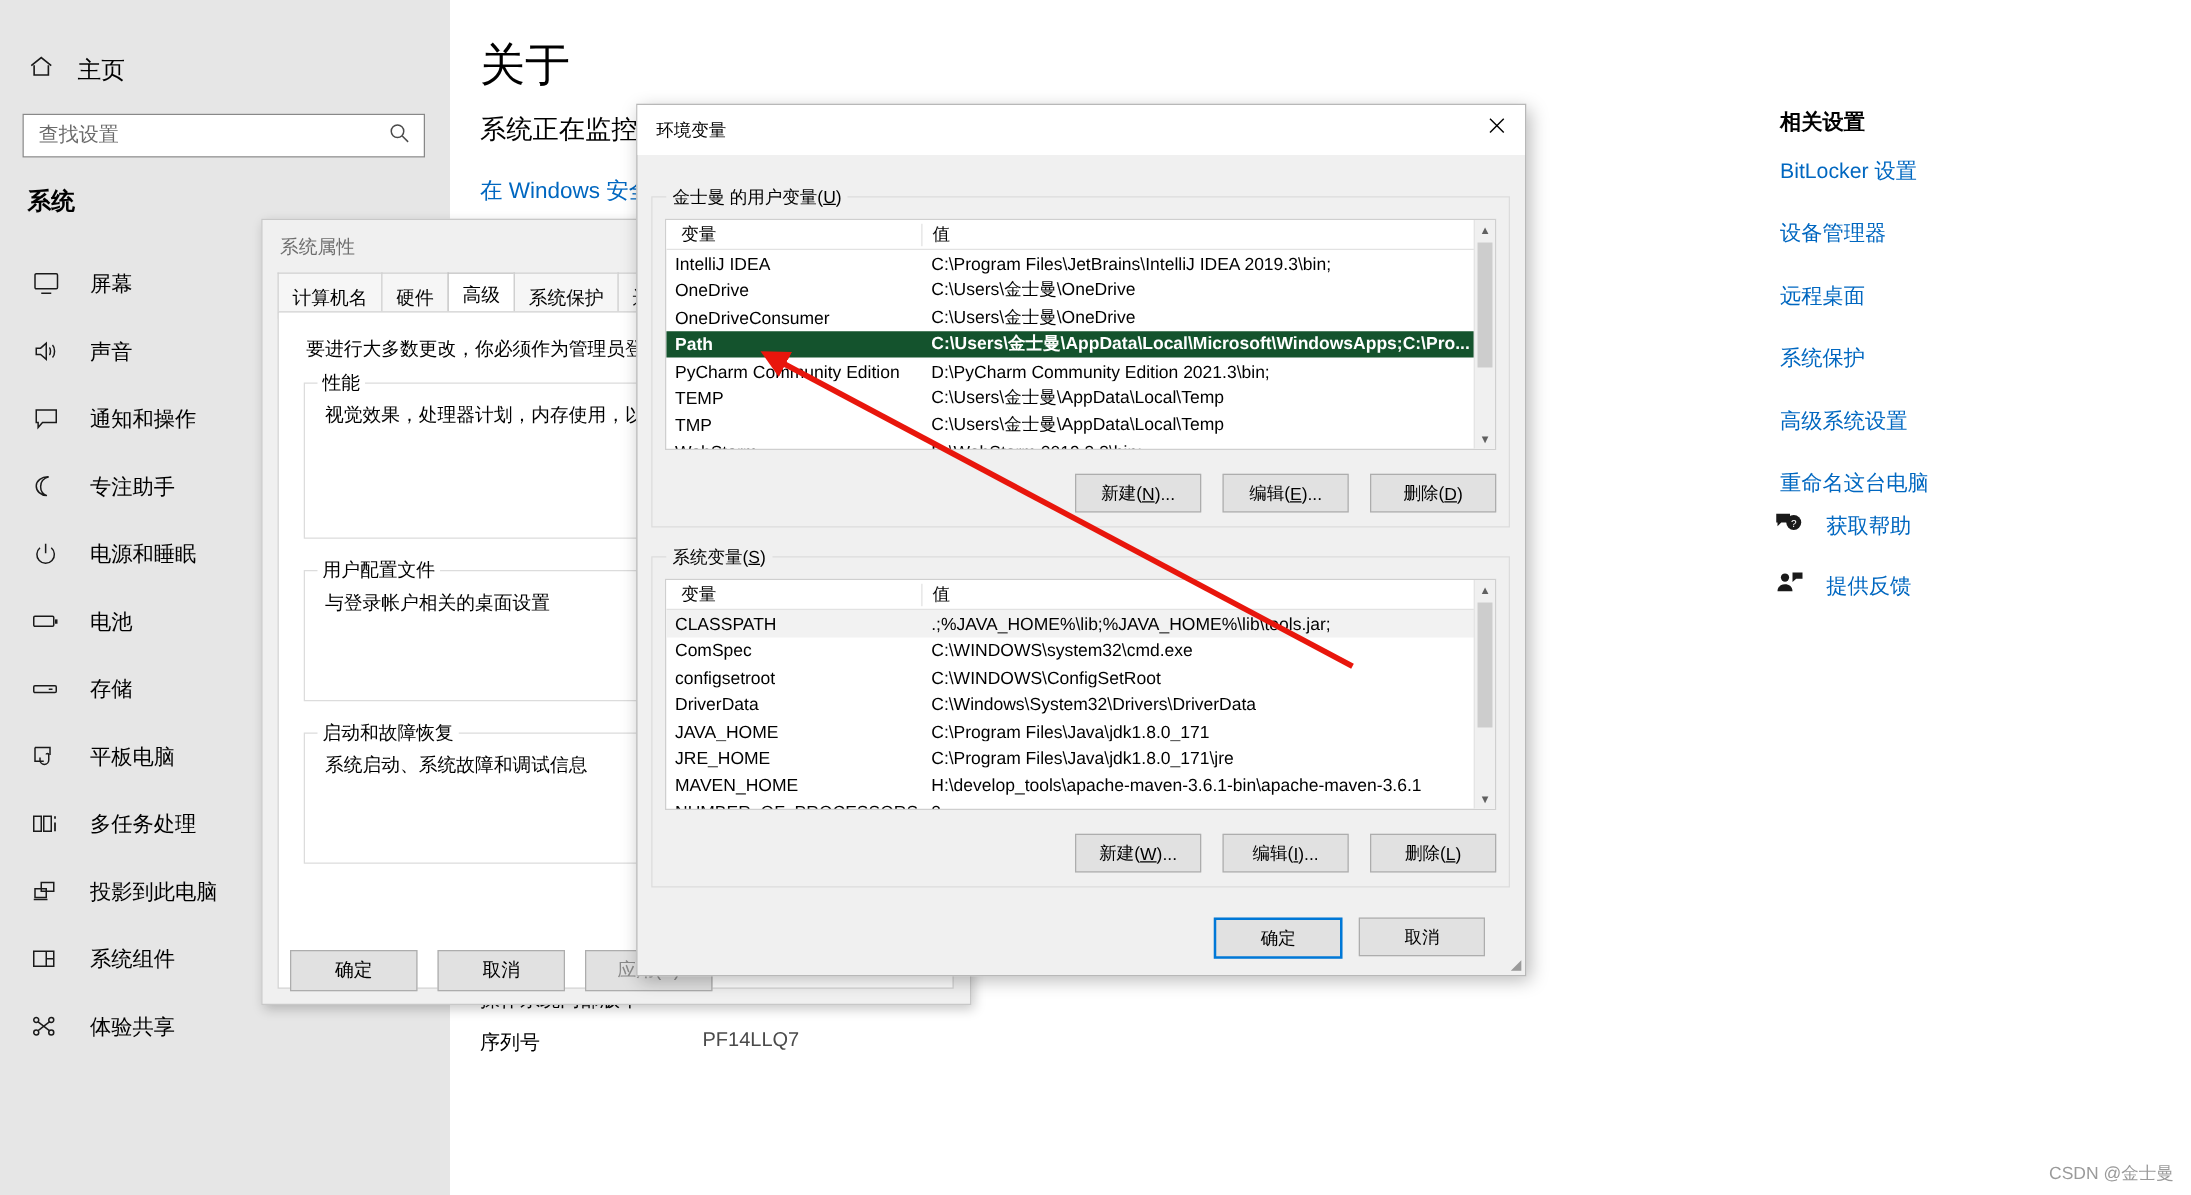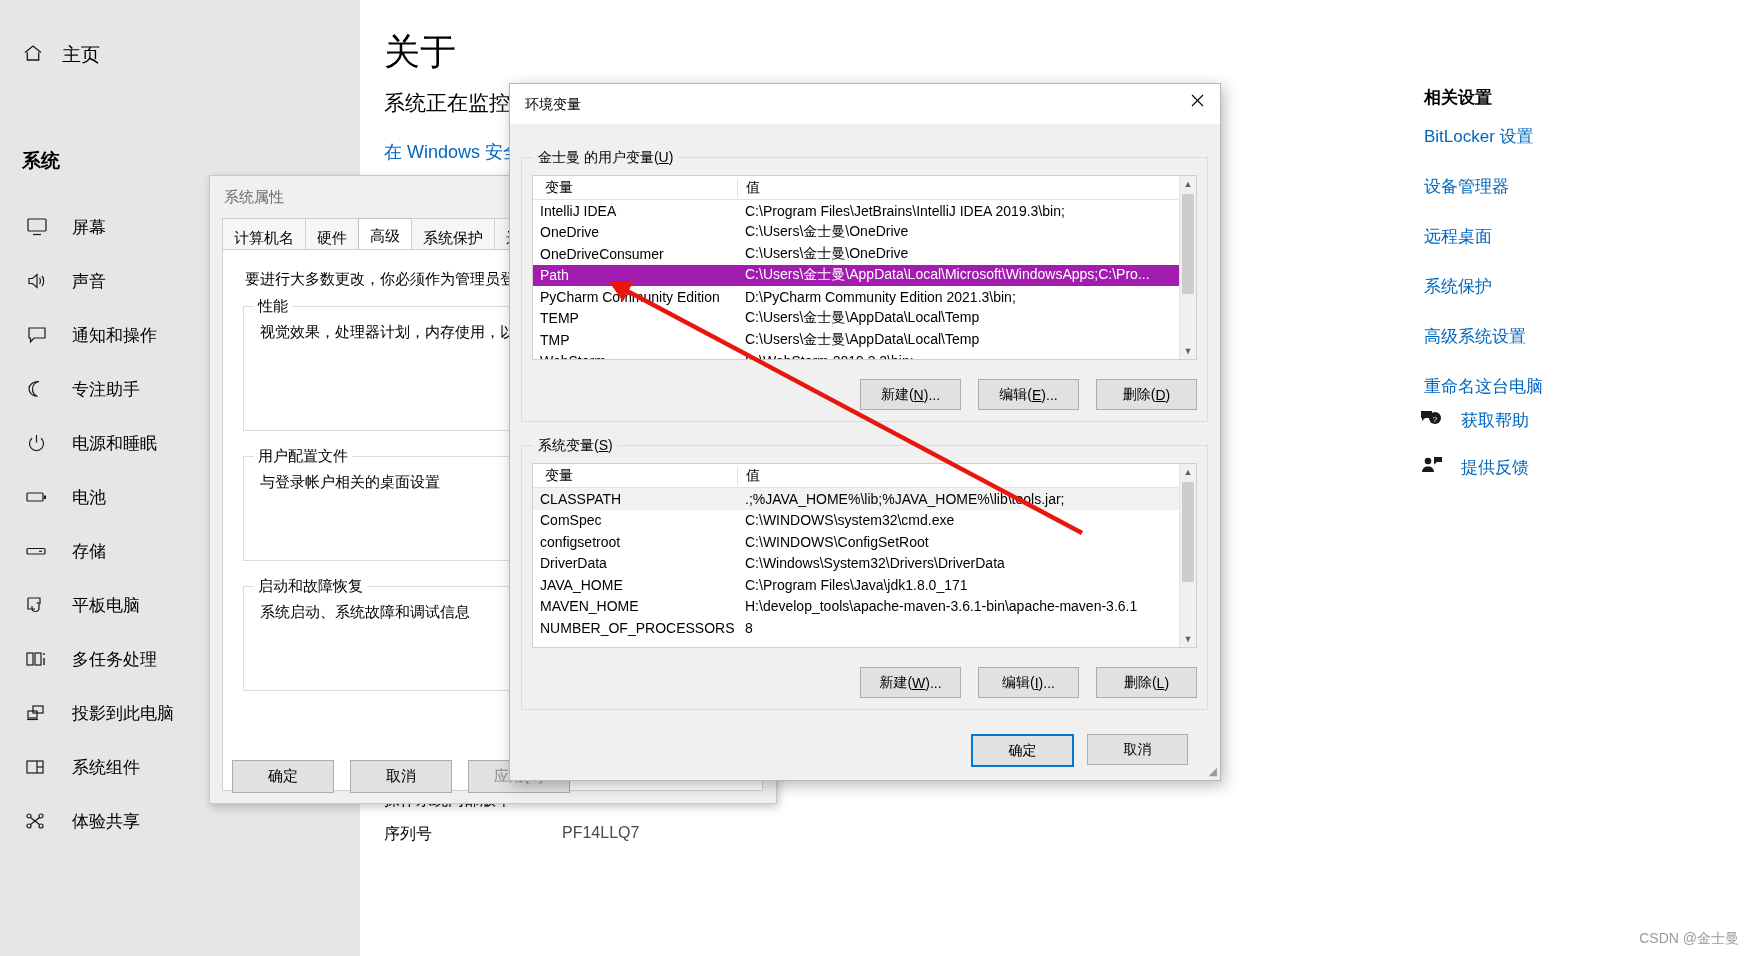--- a/index.html
+++ b/index.html
@@ -149,21 +149,21 @@
   .tbl-head {
     display: flex; height: 23px; align-items: center;
     border-bottom: 1px solid #e2e2e2; background: #fff;
   }
   .tbl-head .c1 { width: 204px; padding-left: 12px; font-size: 14px; color: #000; box-sizing:border-box;}
   .tbl-head .c2 { padding-left: 8px; font-size: 14px; color: #000; border-left: 1px solid #e2e2e2; flex:1; }
   .tbl-row { display: flex; height: 21.5px; align-items: center; white-space: nowrap; }
   .tbl-row .c1 { width: 204px; padding-left: 7px; font-size: 14px; color:#000; box-sizing:border-box; overflow:hidden;}
   .tbl-row .c2 { padding-left: 8px; font-size: 14px; color:#000; flex: 1; overflow: hidden; text-overflow: ellipsis;}
   .tbl-row.alt { background: #f2f2f2; }
-  .tbl-row.sel { background: #a21caf; }
+  .tbl-row.sel { background: #14532d; font-weight: bold; }
   .tbl-row.sel .c1, .tbl-row.sel .c2 { color: #fff; }
   .scrollbar {
     position: absolute; right: 0; top: 0; width: 16px; bottom: 0; background: #f0f0f0;
     border-left: 1px solid #e4e4e4;
   }
   .sb-arrow {
     position:absolute; left:0; width: 16px; height: 16px;
     display:flex; align-items:center; justify-content:center; font-size: 9px; color:#606060;
   }
   .sb-up { top: 0; } .sb-down { bottom: 0; }
@@ -197,20 +197,29 @@
     <div class="home-row">
       <span>
         <svg width="22" height="22" viewBox="0 0 22 22">
             <path d="M3 10.5 11 4l8 6.5" fill="none" stroke="#1a1a1a" stroke-width="1.3"></path>
             <path d="M5.3 10.2V18h11.4v-7.8" fill="none" stroke="#1a1a1a" stroke-width="1.3"></path>
           </svg>
       </span>
       <span class="home-label">主页</span>
     </div>
 
+    <div class="search-box">
+      <input type="text" placeholder="查找设置" style="">
+      <span class="search-icon">
+        <svg width="17" height="17" viewBox="0 0 17 17">
+            <circle cx="7" cy="7" r="5" fill="none" stroke="#4a4a4a" stroke-width="1.2"></circle>
+            <line x1="10.8" y1="10.8" x2="15.5" y2="15.5" stroke="#4a4a4a" stroke-width="1.2"></line>
+          </svg>
+      </span>
+    </div>
 
     <div class="sys-head">系统</div>
 
     <div class="nav-list">
       <div class="nav-item">
         <span class="nav-ico">
           <svg width="22" height="20" viewBox="0 0 22 20">
               <rect x="2" y="2" width="18" height="12" rx="1" fill="none" stroke="#1a1a1a" stroke-width="1.2"></rect>
               <line x1="7" y1="17.5" x2="15" y2="17.5" stroke="#1a1a1a" stroke-width="1.2"></line>
             </svg>
@@ -508,20 +517,24 @@
       </div>
       <div class="tbl-row">
         <div class="c1">DriverData</div>
         <div class="c2">C:\Windows\System32\Drivers\DriverData</div>
       </div>
       <div class="tbl-row">
         <div class="c1">JAVA_HOME</div>
         <div class="c2">C:\Program Files\Java\jdk1.8.0_171</div>
       </div>
       <div class="tbl-row">
+        <div class="c1">JRE_HOME</div>
+        <div class="c2">C:\Program Files\Java\jdk1.8.0_171\jre</div>
+      </div>
+      <div class="tbl-row">
         <div class="c1">MAVEN_HOME</div>
         <div class="c2">H:\develop_tools\apache-maven-3.6.1-bin\apache-maven-3.6.1</div>
       </div>
       <div class="tbl-row">
         <div class="c1">NUMBER_OF_PROCESSORS</div>
         <div class="c2">8</div>
       </div>
       <div class="scrollbar">
         <div class="sb-arrow sb-up">▲</div>
         <div class="sb-thumb" style="top:18px; height:100px;"></div>

